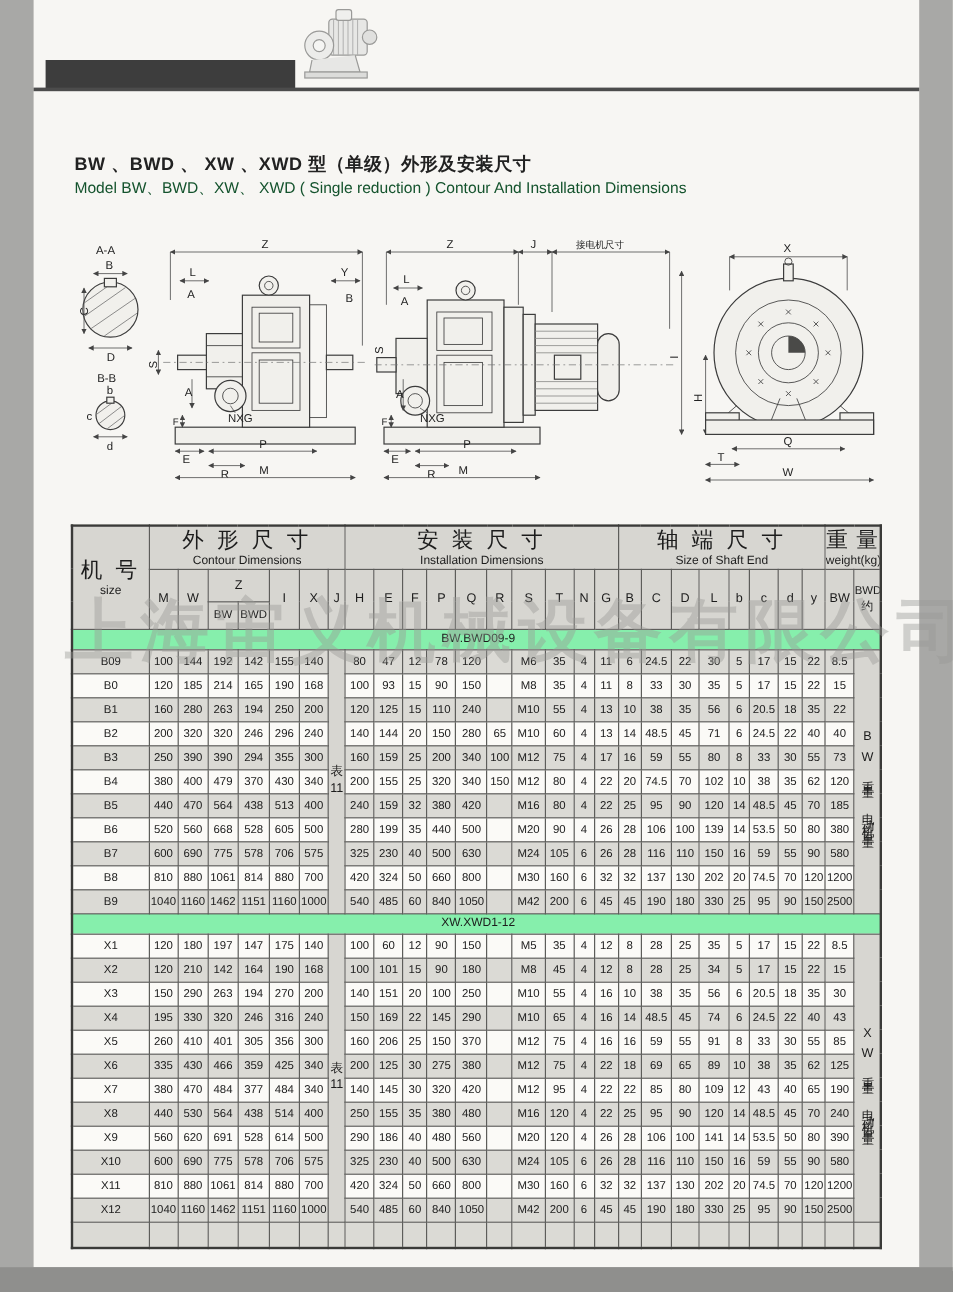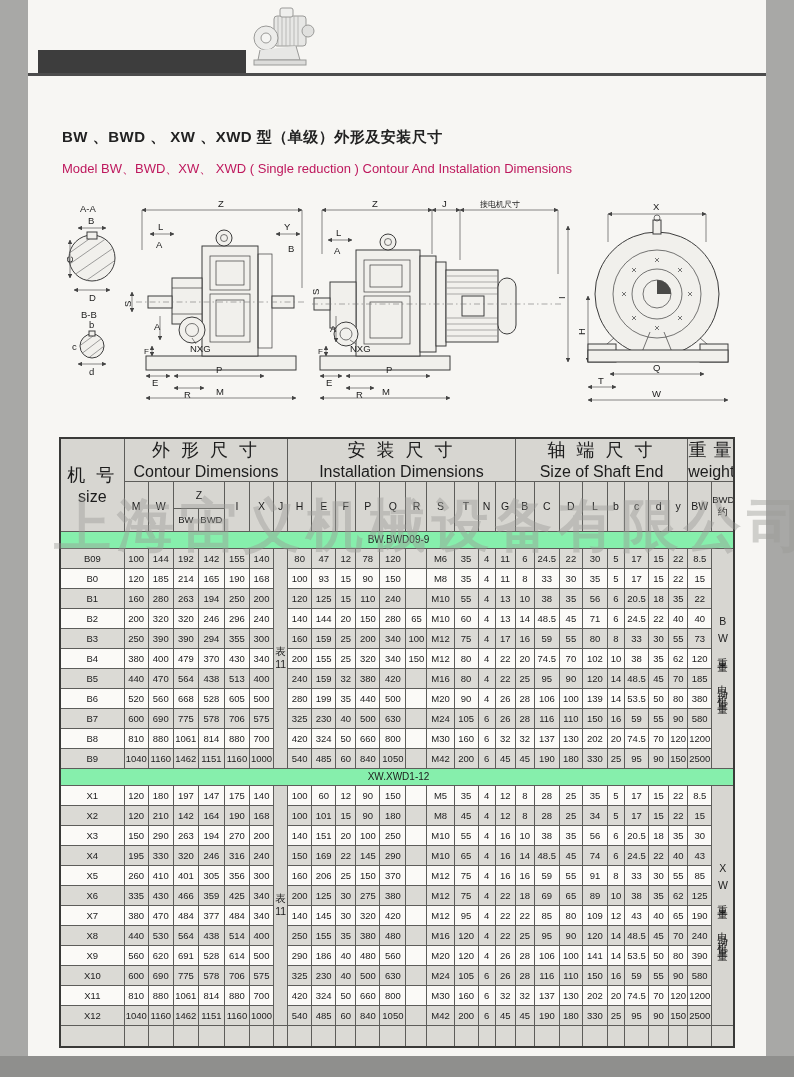--- a/index.html
+++ b/index.html
@@ -18,21 +18,21 @@
   .head-rule{position:absolute;left:0px;top:73px;width:738px;height:3px;background:#4c4c4c;}
   .motor-art{position:absolute;left:222px;top:4px;}
   .company-line{
     position:absolute;right:12px;top:50px;
     font-size:16.5px;font-weight:bold;color:#1a1a1a;letter-spacing:1px;white-space:nowrap;
   }
   .company-line .phone{margin-left:14px;}
   
   .title-cn1{position:absolute;left:34px;top:98px;font-size:15px;font-weight:bold;color:#222;letter-spacing:1px;}
   .title-cn2{position:absolute;left:34px;top:128px;font-size:15px;font-weight:bold;color:#222;letter-spacing:0.5px;}
-  .title-en{position:absolute;left:34px;top:160px;font-size:13px;color:#be185d;}
+  .title-en{position:absolute;left:34px;top:148px;font-size:13px;color:#14532d;}
   
   .drawing{position:absolute;}
   .drawing svg{display:block;}
   .dline{stroke:#555;stroke-width:0.7;fill:none;}
   .oline{stroke:#3c3c3c;stroke-width:1;fill:#f1f0ec;}
   .iline{stroke:#3c3c3c;stroke-width:0.7;fill:none;}
   .cline{stroke:#777;stroke-width:0.6;stroke-dasharray:6 3 1.5 3;fill:none;}
   .dtxt{font-size:9.5px;fill:#222;font-family:"Liberation Sans",sans-serif;}
   .dtxt-sm{font-size:8px;fill:#222;font-family:"Liberation Sans",sans-serif;}
   
@@ -44,21 +44,21 @@
   
   .tbl-wrap{position:absolute;left:31px;top:437px;z-index:2;}
   table.dims{border-collapse:collapse;table-layout:fixed;width:676px;background:#fbfaf7;}
   table.dims th,table.dims td{
     border:1px solid #5d5d5a;padding:0;text-align:center;vertical-align:middle;
     font-size:9.5px;color:#1c1c1c;white-space:nowrap;overflow:hidden;
   }
   table.dims{border:2px solid #3a3a38;}
   thead th{background:#d7d6d1;font-weight:normal;}
   .h-cn{display:block;font-size:18px;letter-spacing:3px;line-height:1.25;}
-  .h-en{display:block;font-size:16px;line-height:1.2;text-align:center;}
+  .h-en{display:block;font-size:10px;line-height:1.2;text-align:center;}
   .h-letter{font-size:10.5px;}
   tr.hrow1 th{height:34px;}
   tr.hrow2 th{height:26px;}
   tr.hrow3 th{height:22px;}
   tr.group-row td{background:#86efac;text-align:center;padding-left:3px;font-size:10px;height:16px;}
   tr.data-row td{height:19px;}
   tr.data-row.shaded td{background:#dbdad5;}
   tr.data-row.plain td{background:#fbfaf7;}
   td.size-cell{font-size:10px;}
   td.jcell{background:#d7d6d1 !important;}

